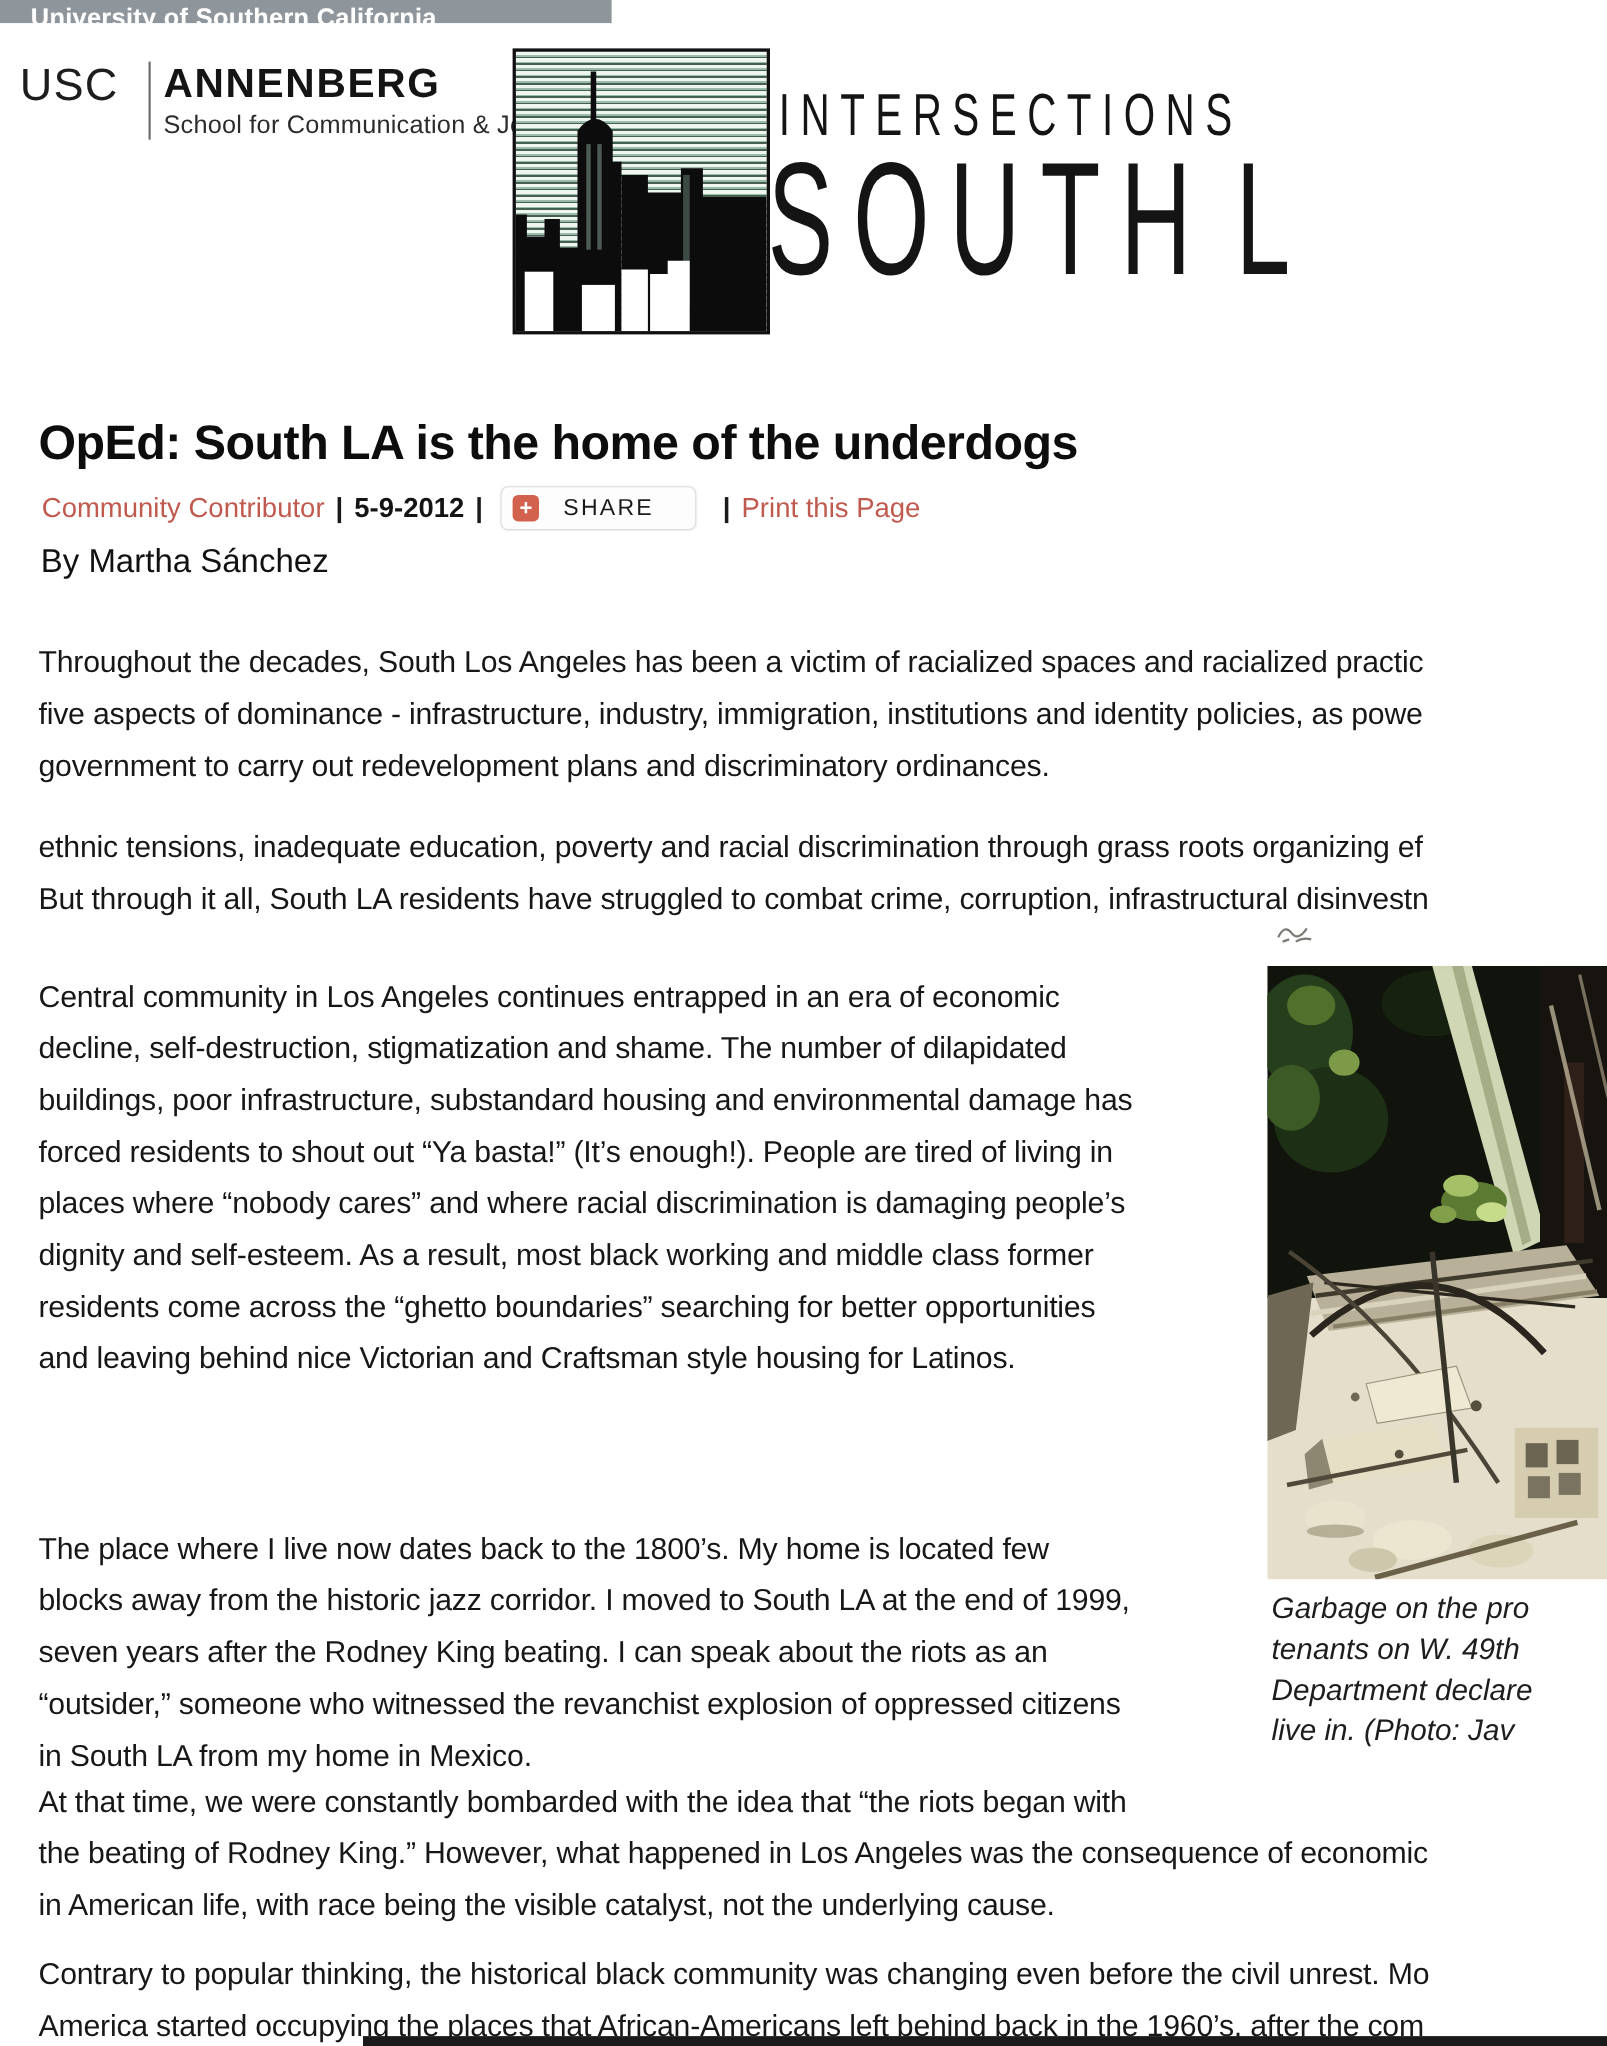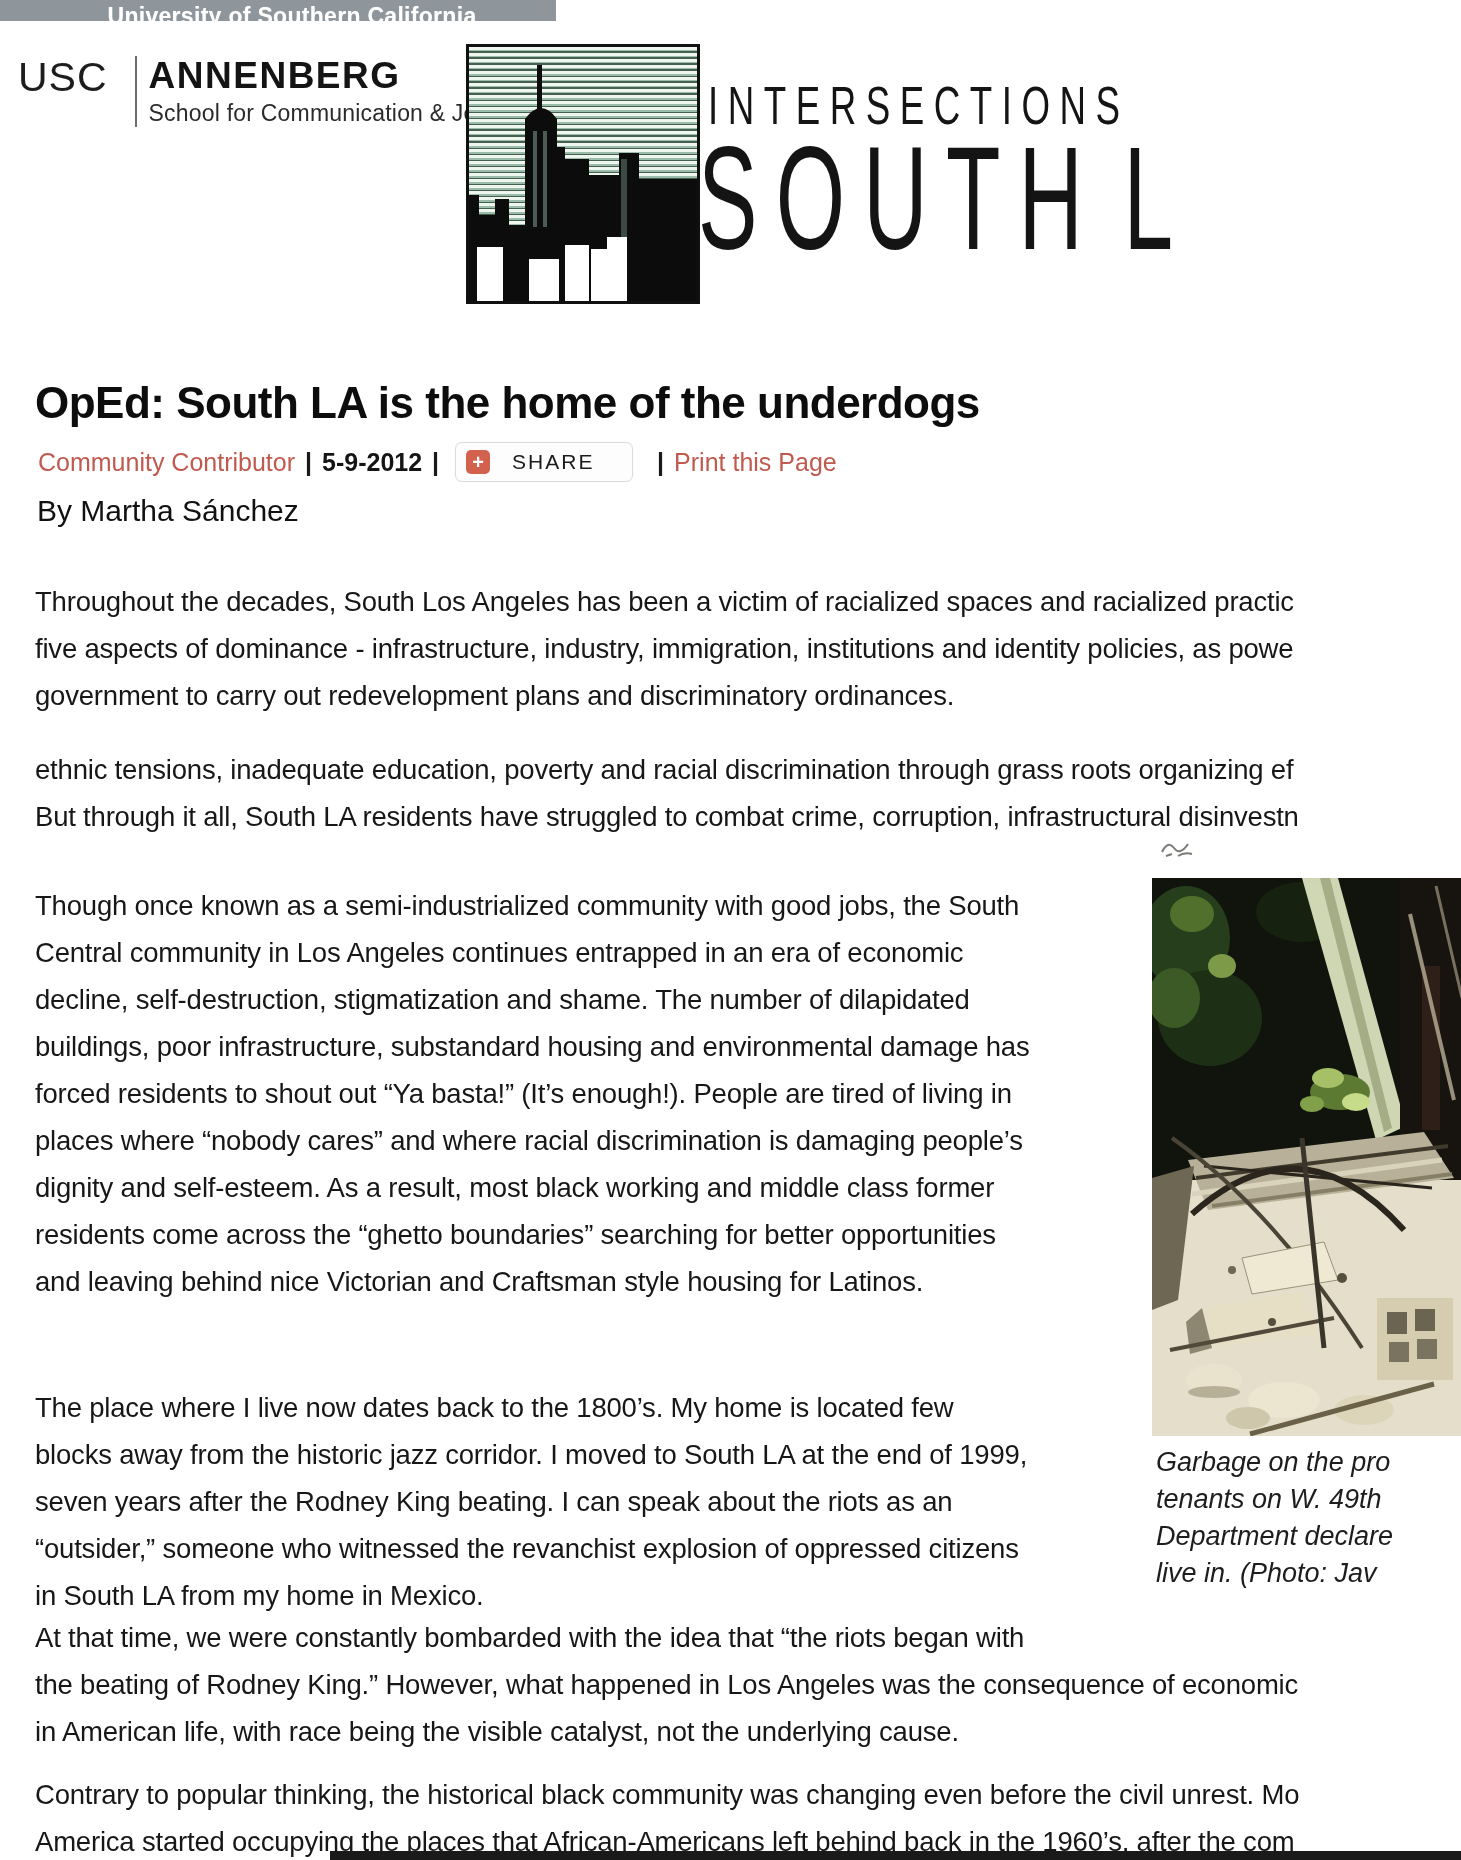--- a/index.html
+++ b/index.html
@@ -7,21 +7,20 @@
     position:relative; width:1461px; height:1860px; background:#fff;
     overflow:hidden; font-family:"Liberation Sans", sans-serif; color:#161616;
   }
 
   
   .usc-banner {
     position:absolute; left:0; top:0; width:556px; height:21px;
     background:#8e959b; color:#fff; font-size:23px; font-weight:bold;
     line-height:33px; padding-left:28px; box-sizing:border-box; letter-spacing:.3px;
     text-shadow:0 0 1px rgba(255,255,255,.4);
-    text-align:center;
   }
 
   
   .annenberg { position:absolute; left:18px; top:56px; display:flex; align-items:flex-start; }
   .usc-word { font-size:41px; line-height:42px; color:#1d1d1d; letter-spacing:1px; padding-right:27px; font-weight:400; }
   .ann-col  { border-left:2px solid #6d6d6d; padding-left:12px; }
   .ann-word { font-size:37px; line-height:40px; color:#141414; font-weight:bold; letter-spacing:1.5px; }
   .school   { font-size:23px; color:#2b2b2b; margin-top:4px; letter-spacing:.2px; }
 
   
@@ -144,21 +143,20 @@
   <div class="para" id="p1">
       <div class="tline">Throughout the decades, South Los Angeles has been a victim of racialized spaces and racialized practic</div>
       <div class="tline">five aspects of dominance - infrastructure, industry, immigration, institutions and identity policies, as powe</div>
       <div class="tline">government to carry out redevelopment plans and discriminatory ordinances.</div>
     </div>
   <div class="para" id="p2">
       <div class="tline">ethnic tensions, inadequate education, poverty and racial discrimination through grass roots organizing ef</div>
       <div class="tline">But through it all, South LA residents have struggled to combat crime, corruption, infrastructural disinvestn</div>
     </div>
   <div class="para" id="p3">
-      <div class="tline">Though once known as a semi-industrialized community with good jobs, the South</div>
       <div class="tline">Central community in Los Angeles continues entrapped in an era of economic</div>
       <div class="tline">decline, self-destruction, stigmatization and shame. The number of dilapidated</div>
       <div class="tline">buildings, poor infrastructure, substandard housing and environmental damage has</div>
       <div class="tline">forced residents to shout out “Ya basta!” (It’s enough!). People are tired of living in</div>
       <div class="tline">places where “nobody cares” and where racial discrimination is damaging people’s</div>
       <div class="tline">dignity and self-esteem. As a result, most black working and middle class former</div>
       <div class="tline">residents come across the “ghetto boundaries” searching for better opportunities</div>
       <div class="tline">and leaving behind nice Victorian and Craftsman style housing for Latinos.</div>
     </div>
   <div class="para" id="p4">

